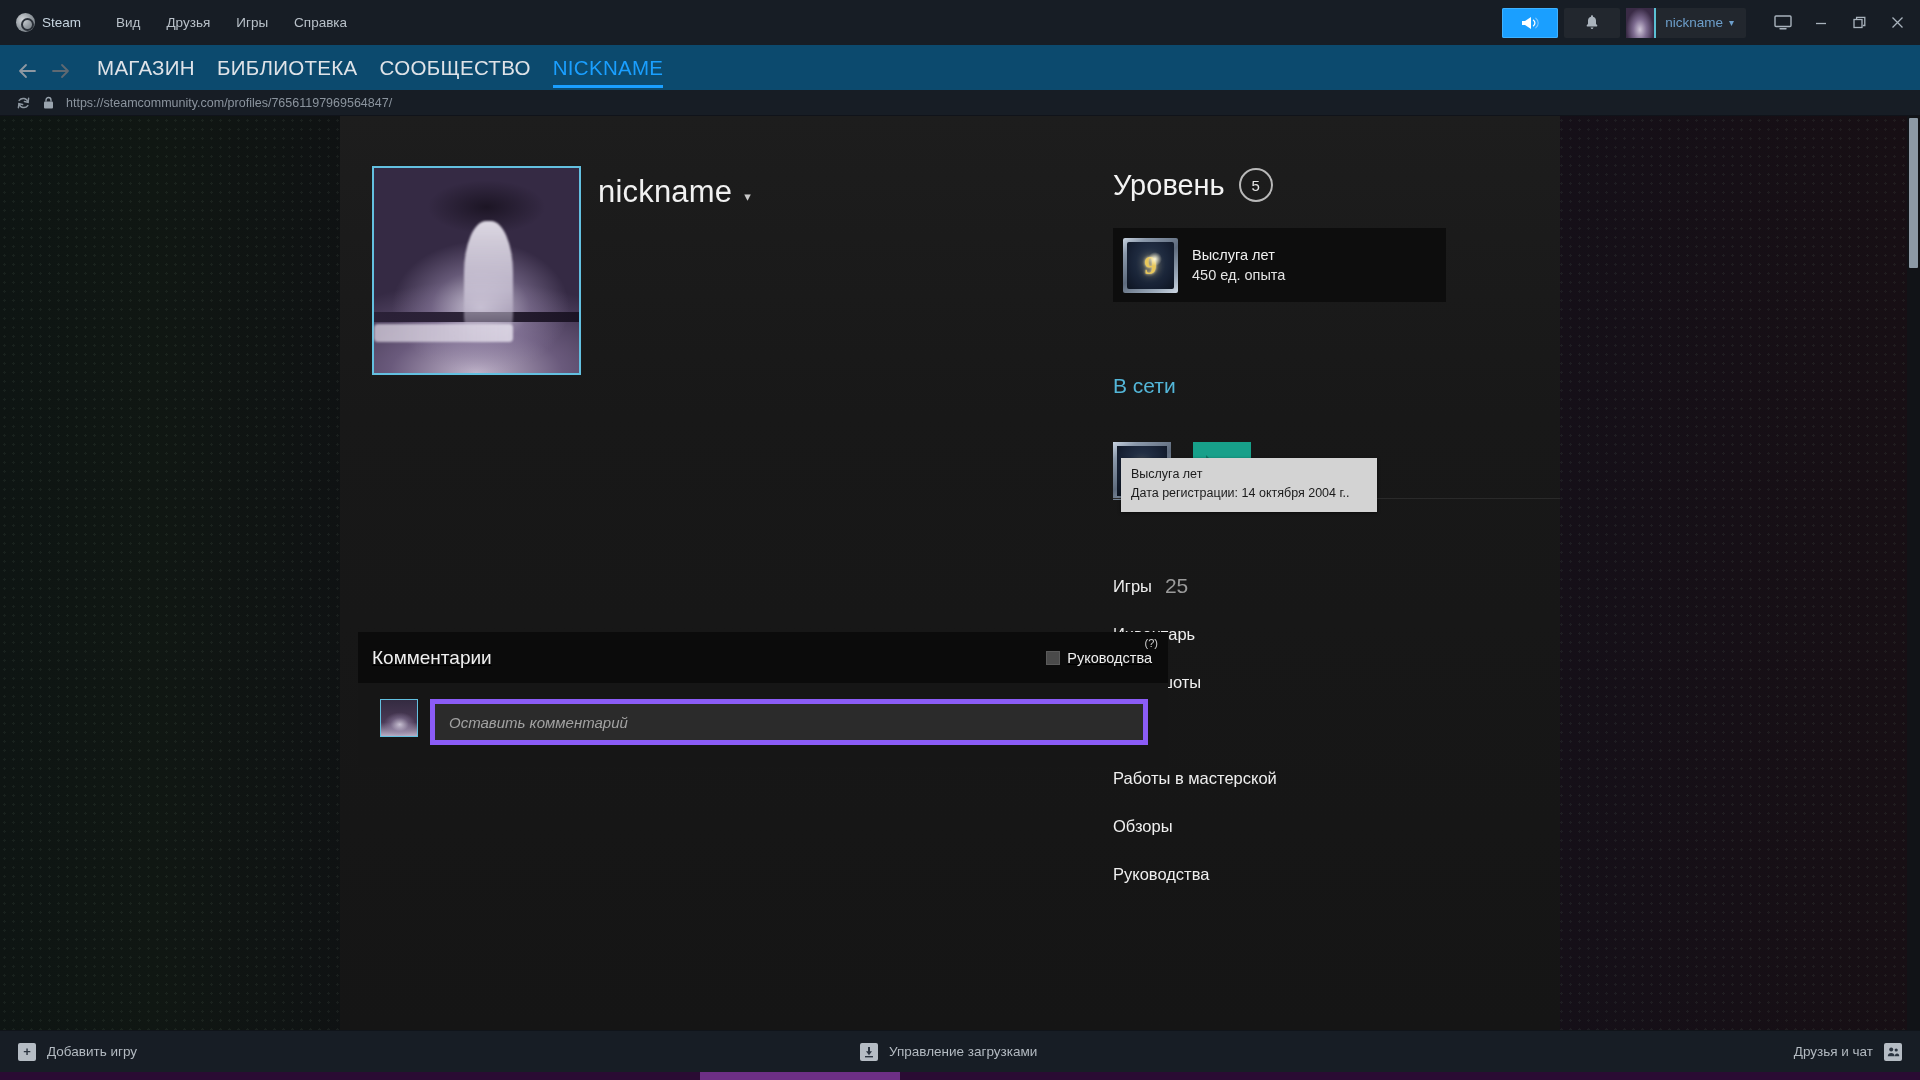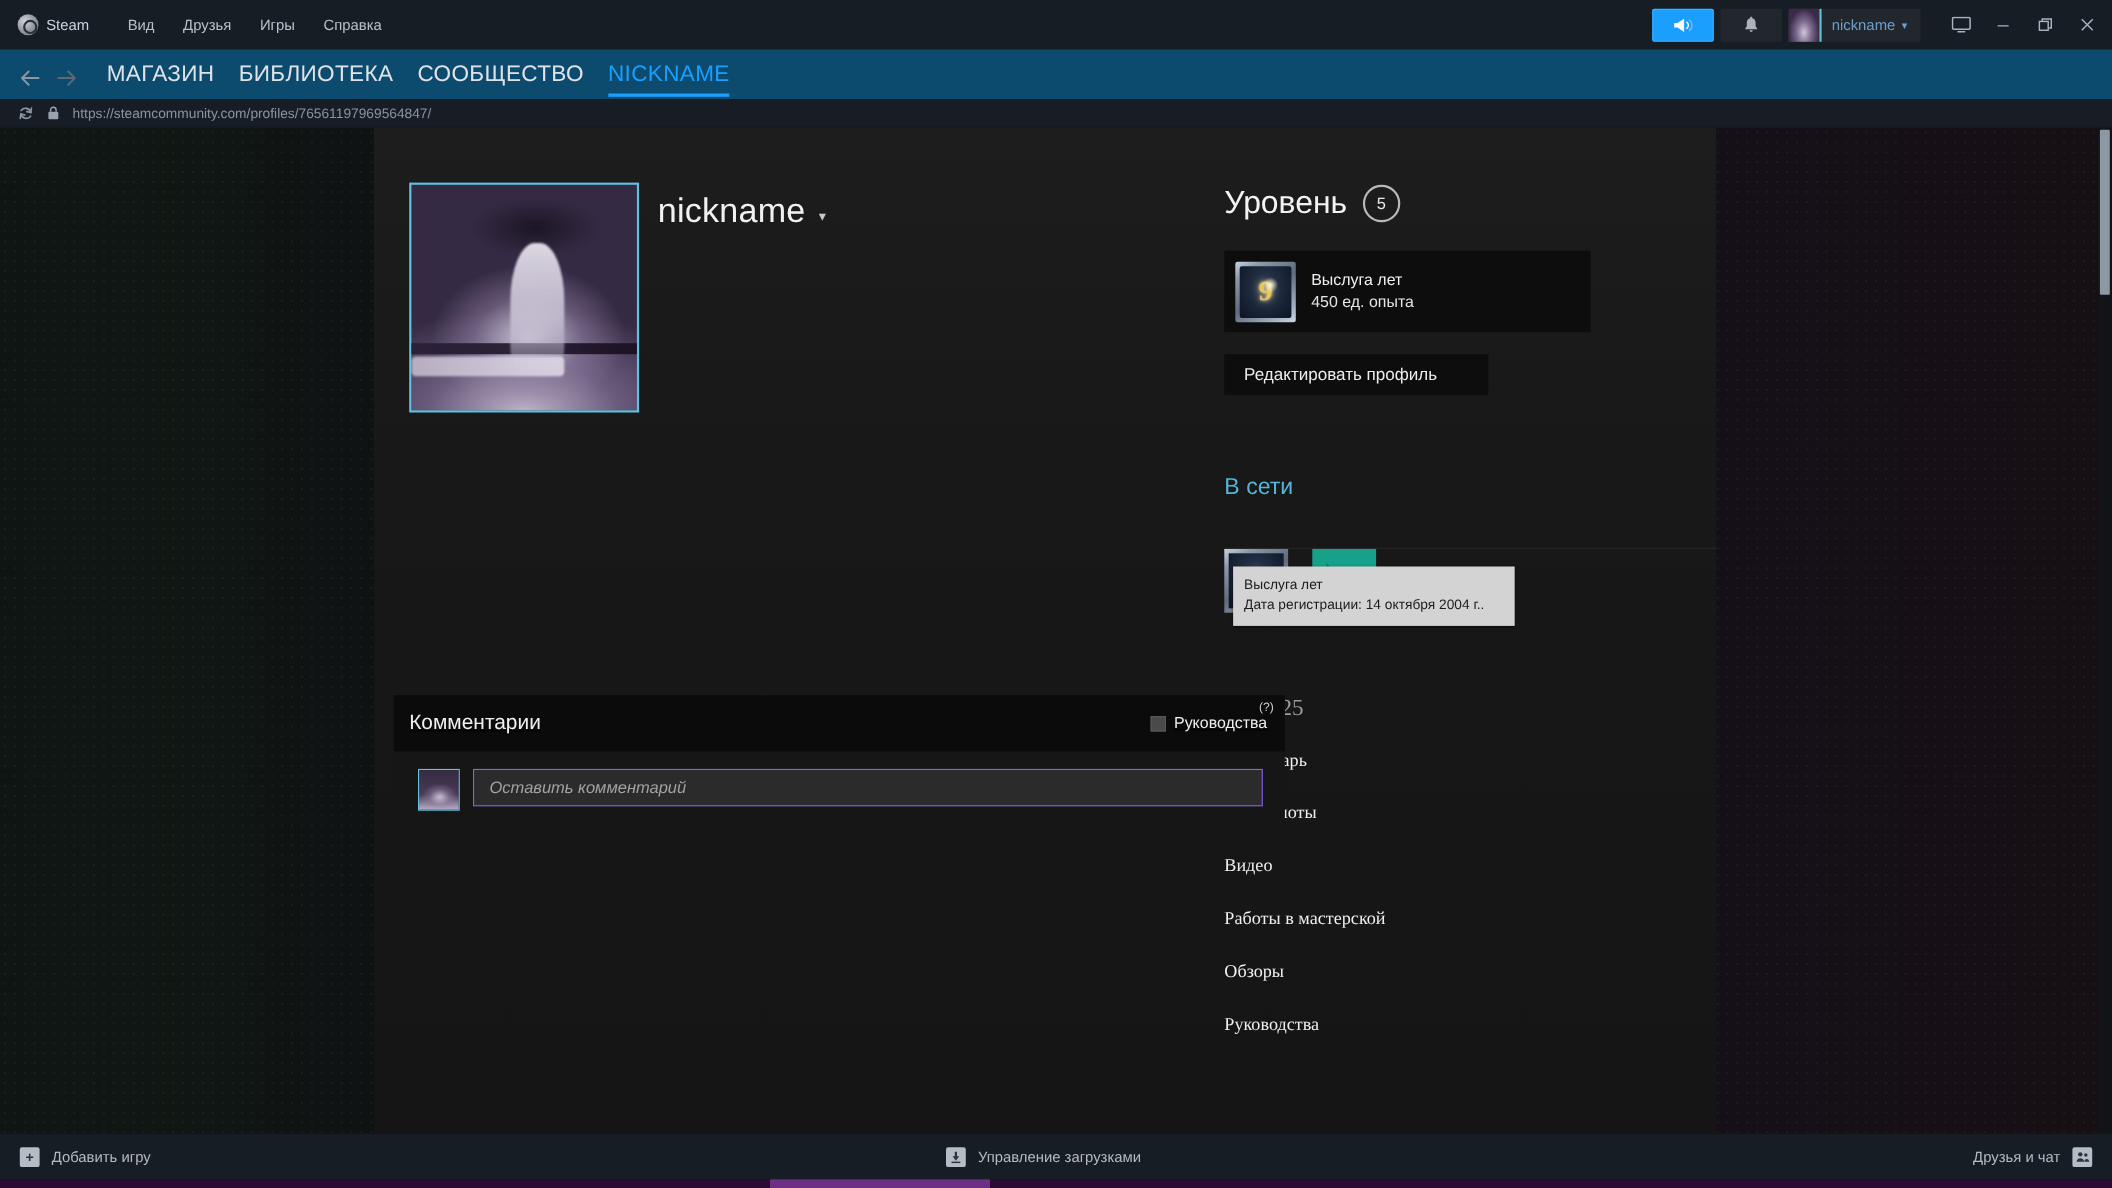--- a/index.html
+++ b/index.html
@@ -280,21 +280,21 @@
     font-size: 12.5px; line-height: 1.42;
     box-shadow: 0 1px 3px rgba(0,0,0,.55);
     z-index: 20;
   }
   .tooltip div:first-child { margin-bottom: 1px; }
 
   
   .side-menu { margin-top: 62px; }
   .side-row {
     height: 48px; display: flex; align-items: center; gap: 13px;
-    color: #efefef; font-size: 16.5px; cursor: pointer; font-family: Liberation Serif, serif;
+    color: #efefef; font-size: 16.5px; cursor: pointer;
   }
   .side-row .count { color: #9a9a9a; font-size: 21px; }
 
   
   .comments {
     position: absolute; left: 18px; top: 516px; width: 810px;
     background: #161616;
   }
   .comments-head {
     height: 51px; background: #0b0b0b; display: flex; align-items: center;
@@ -314,22 +314,22 @@
   .comments-body {
     padding: 16px 20px 22px 22px; display: flex; gap: 12px; align-items: flex-start;
   }
   .cmt-avatar {
     width: 38px; height: 38px; border: 1px solid #63c0e0; flex: 0 0 38px;
     background:
       radial-gradient(ellipse 60% 45% at 52% 68%, rgba(225,220,235,.8) 0%, rgba(150,135,170,.45) 42%, rgba(60,45,75,0) 75%),
       linear-gradient(180deg, #342b41 0%, #4b3a56 62%, #b9aec6 100%);
   }
   .cmt-input {
-    flex: 1 1 auto; height: 34px; background: #2b2b2b;
-    border: 1px solid #8b5cf6; color: #fdba74;
+    flex: 1 1 auto; height: 46px; background: #2b2b2b;
+    border: 5px solid #8b5cf6; color: #fdba74;
     font-family: inherit; font-size: 15px; padding: 0 14px;
     font-style: italic;
   }
   .cmt-input::placeholder { color: #a2a2a2; font-style: italic; }
 
   
   #bottombar {
     position: absolute; left: 0; bottom: 8px; width: 1920px; height: 42px;
     background: #171d25; display: flex; align-items: center;
     border-top: 1px solid #10141a;
@@ -499,21 +499,20 @@
               <span class="digit">9</span>
               <span class="spark"></span>
             </div>
           </div>
           <div class="badge-text">
             <span class="badge-title">Выслуга лет</span>
             <span class="badge-sub">450 ед. опыта</span>
           </div>
         </div>
 
-        <button class="edit-btn">Редактировать профиль</button>
 
         <div class="online-sec" style="position:relative;">
           <div class="online-title">В сети</div>
 
           <div class="tooltip">
             <div>Выслуга лет</div>
             <div>Дата регистрации: 14 октября 2004 г..</div>
           </div>
 
           <div class="featured-badges">

